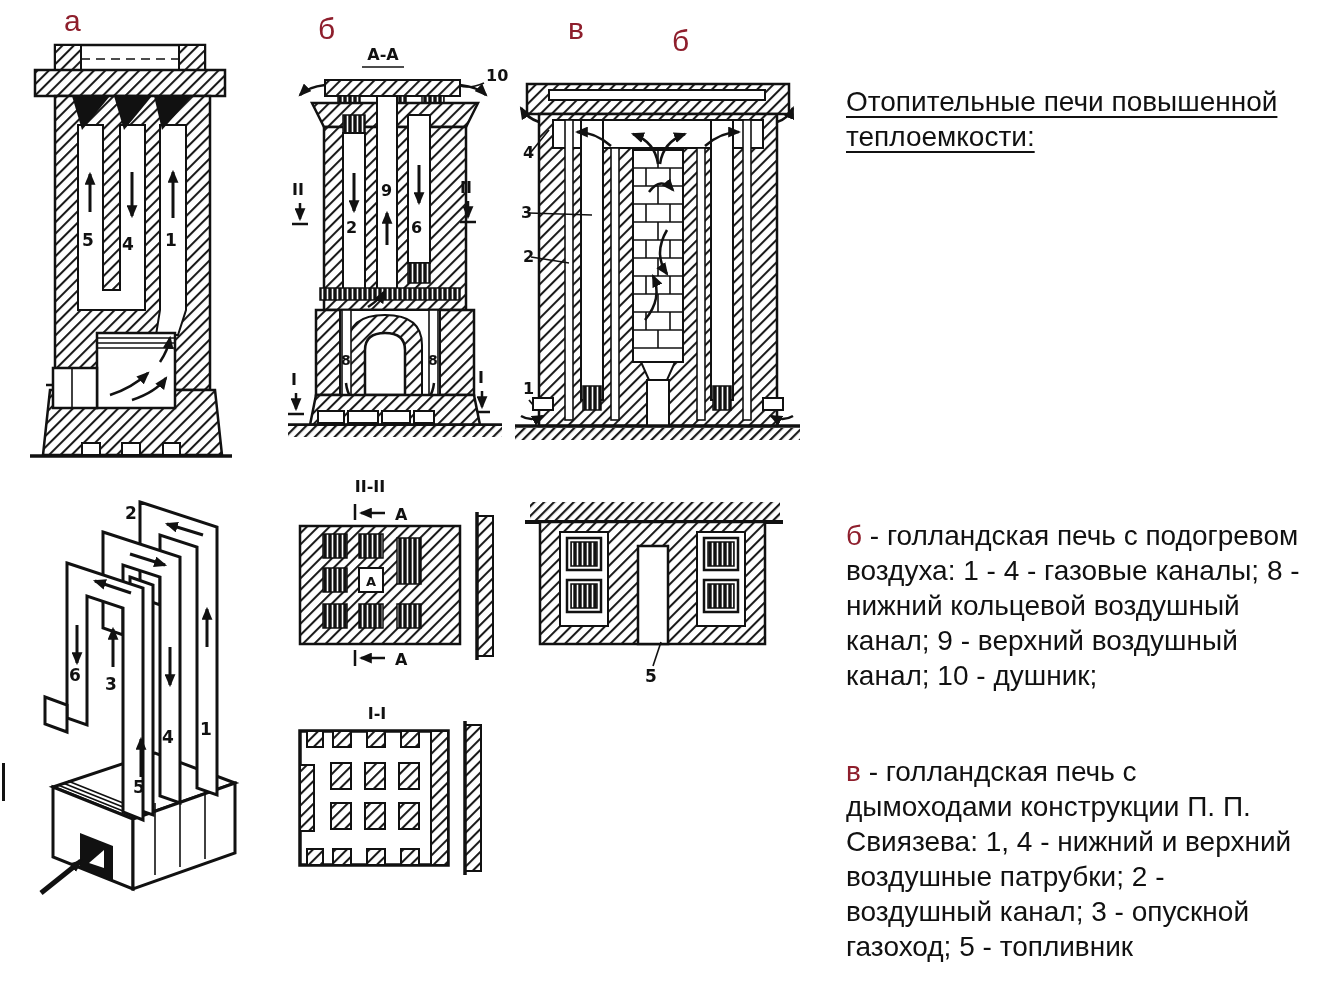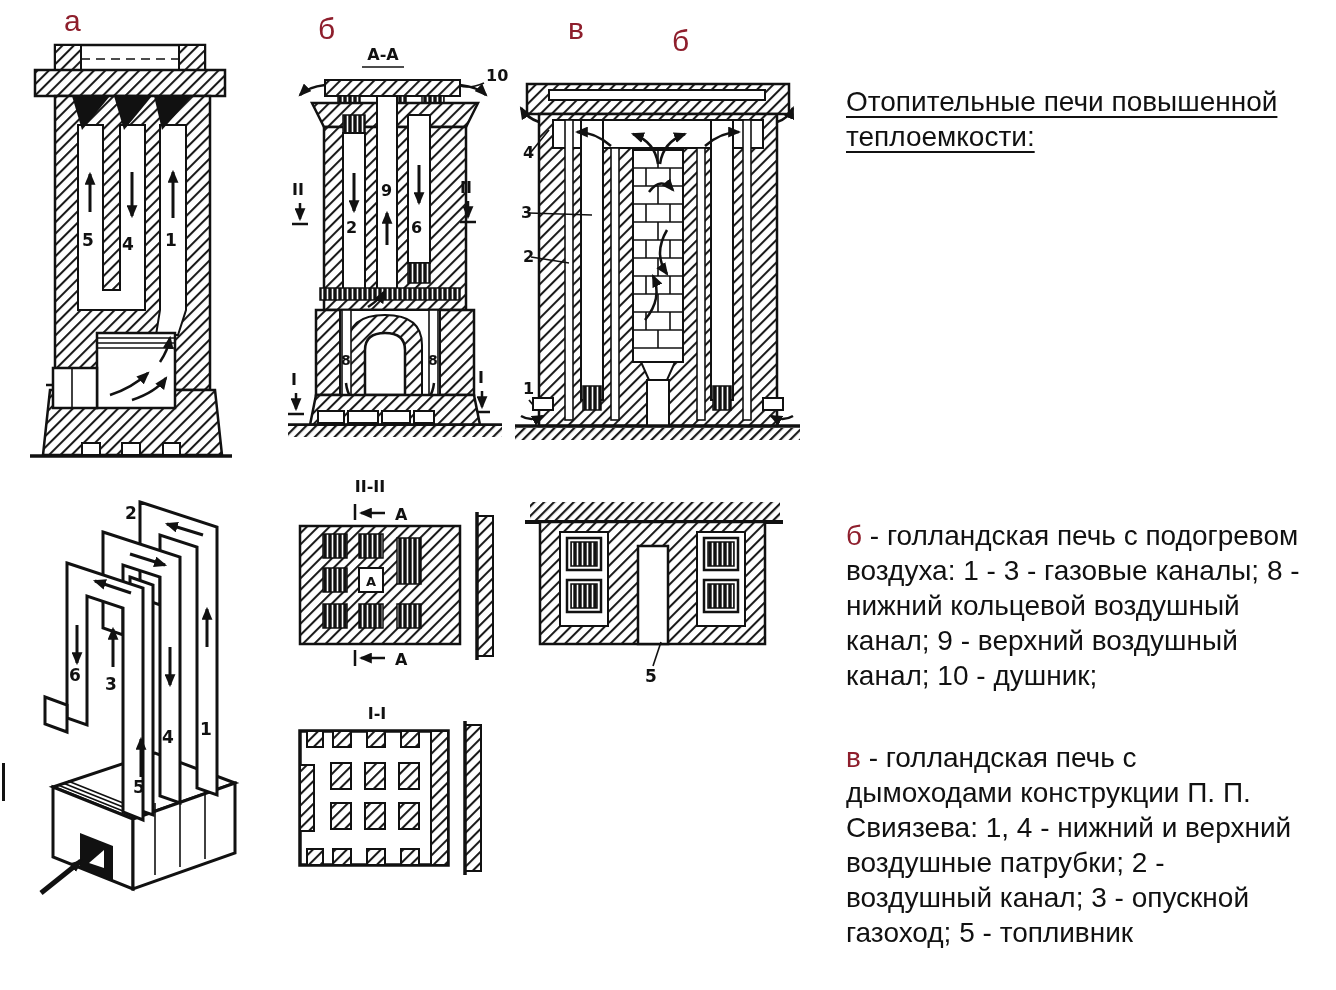--- a/index.html
+++ b/index.html
@@ -22,21 +22,21 @@
   .lnt{stroke:#111;stroke-width:1.6;fill:none;}
   .ar{stroke:#111;stroke-width:3;fill:none;marker-end:url(#arr);}
   .arc{stroke:#111;stroke-width:2.5;fill:none;marker-end:url(#arr);}
   .gb{fill:url(#hatf);stroke:none;}
   .iso{fill:#fff;stroke:#111;stroke-width:3;}
   .text-panel{position:absolute;left:826px;top:84px;width:486px;height:890px;font-size:28px;line-height:35px;margin-left:20px;}
   .tp-title{position:absolute;top:0;left:0;white-space:pre-line;text-decoration:underline;
             text-decoration-thickness:2px;text-underline-offset:5px;}
   .tp-par{position:absolute;left:0;width:100%;white-space:pre-line;}
   .tp-par .letter{color:var(--accent);}
-  .par-a{top:168px;} .par-b{top:406px;} .par-v{top:628px;}
+  .par-a{top:168px;} .par-b{top:406px;} .par-v{top:642px;}
   .edge-tick{position:absolute;left:2px;top:763px;width:3px;height:38px;background:#111;}
 </style>
 </head>
 <body>
 
 <div class="page">
 
   <svg width="0" height="0">
     <defs>
       <pattern id="hat" width="8" height="8" patternUnits="userSpaceOnUse" patternTransform="rotate(45)">
@@ -367,21 +367,21 @@
     </g>
     <rect x="113" y="56" width="30" height="98" class="w25"></rect>
     <line x1="136" y1="152" x2="128" y2="176" class="lnt"></line>
     <text x="120" y="192" class="num">5</text>
   </svg>
 
   <div class="text-panel">
     <div class="tp-title">Отопительные печи повышенной
 теплоемкости:</div>
     <p class="tp-par par-b"><span class="letter">б</span><span class="body"> - голландская печь с подогревом
-воздуха: 1 - 3 - газовые каналы; 8 -
+воздуха: 1 - 4 - газовые каналы; 8 -
 нижний кольцевой воздушный
 канал; 9 - верхний воздушный
 канал; 10 - душник;</span></p>
     <p class="tp-par par-v"><span class="letter">в</span><span class="body"> - голландская печь с
 дымоходами конструкции П. П.
 Свиязева: 1, 4 - нижний и верхний
 воздушные патрубки; 2 -
 воздушный канал; 3 - опускной
 газоход; 5 - топливник</span></p>
   </div>

